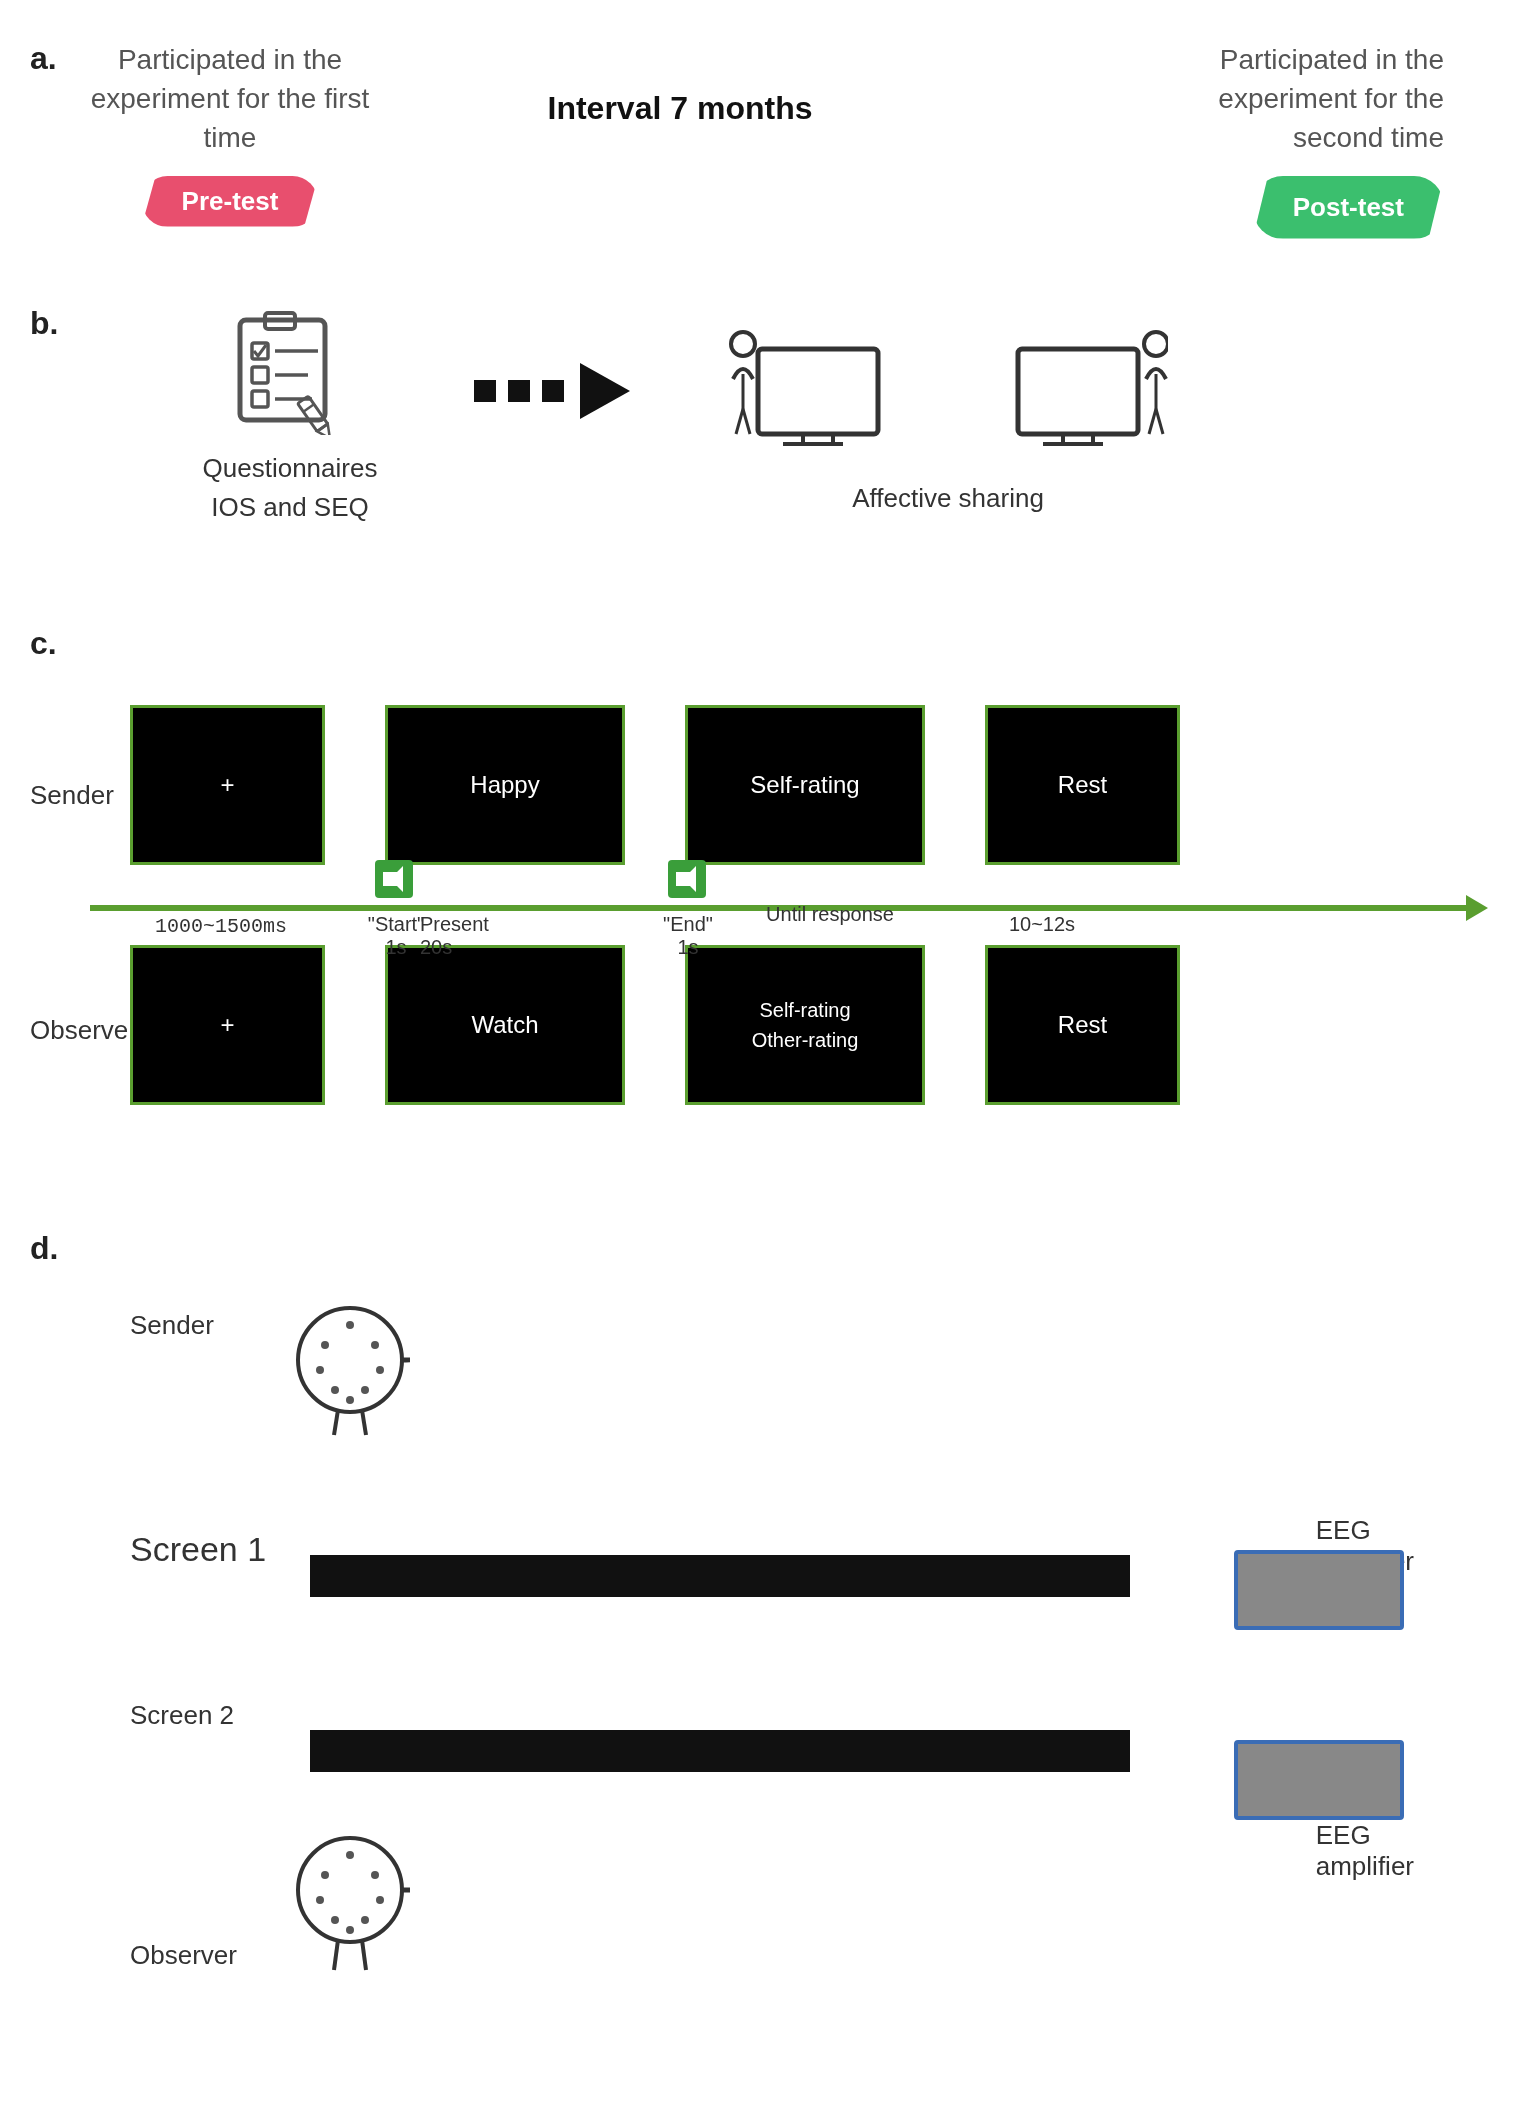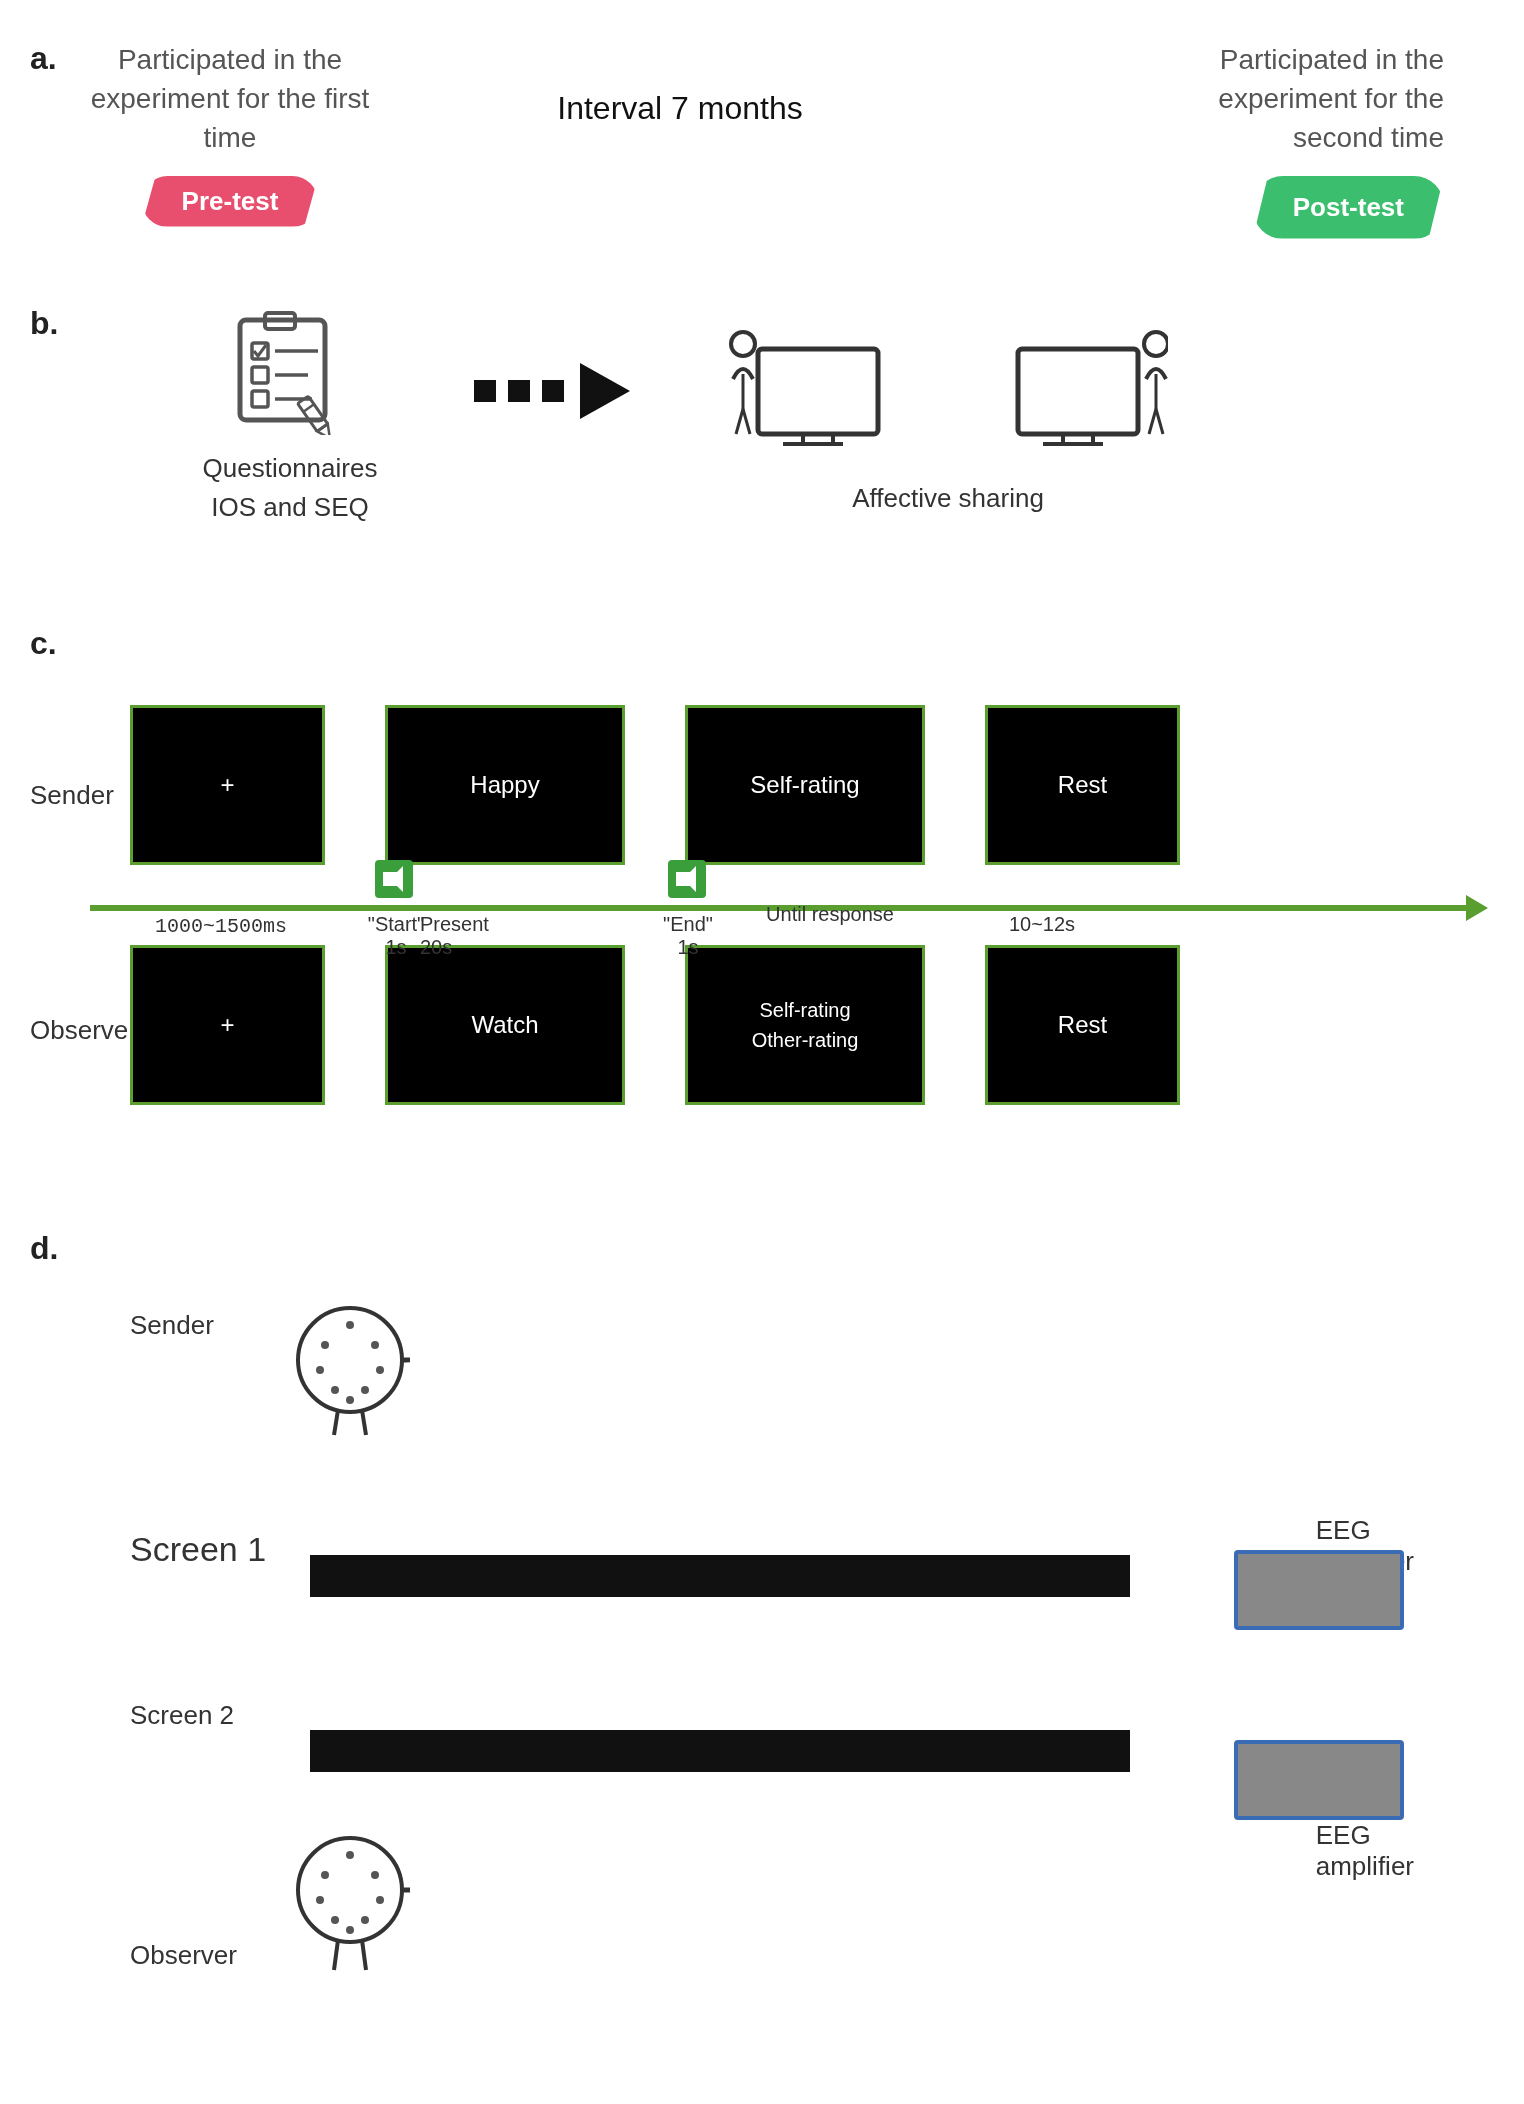--- a/index.html
+++ b/index.html
@@ -53,21 +53,21 @@
     }
     .interval-block {
       position: absolute;
       top: 70px;
       left: 490px;
       text-align: center;
       width: 380px;
     }
     .interval-text {
       font-size: 32px;
-      font-weight: normal;
+      font-weight: bold;
       color: #111;
     }
     .post-test-block {
       position: absolute;
       top: 20px;
       right: 80px;
       text-align: right;
       width: 320px;
     }
     .post-test-block .desc-text {

